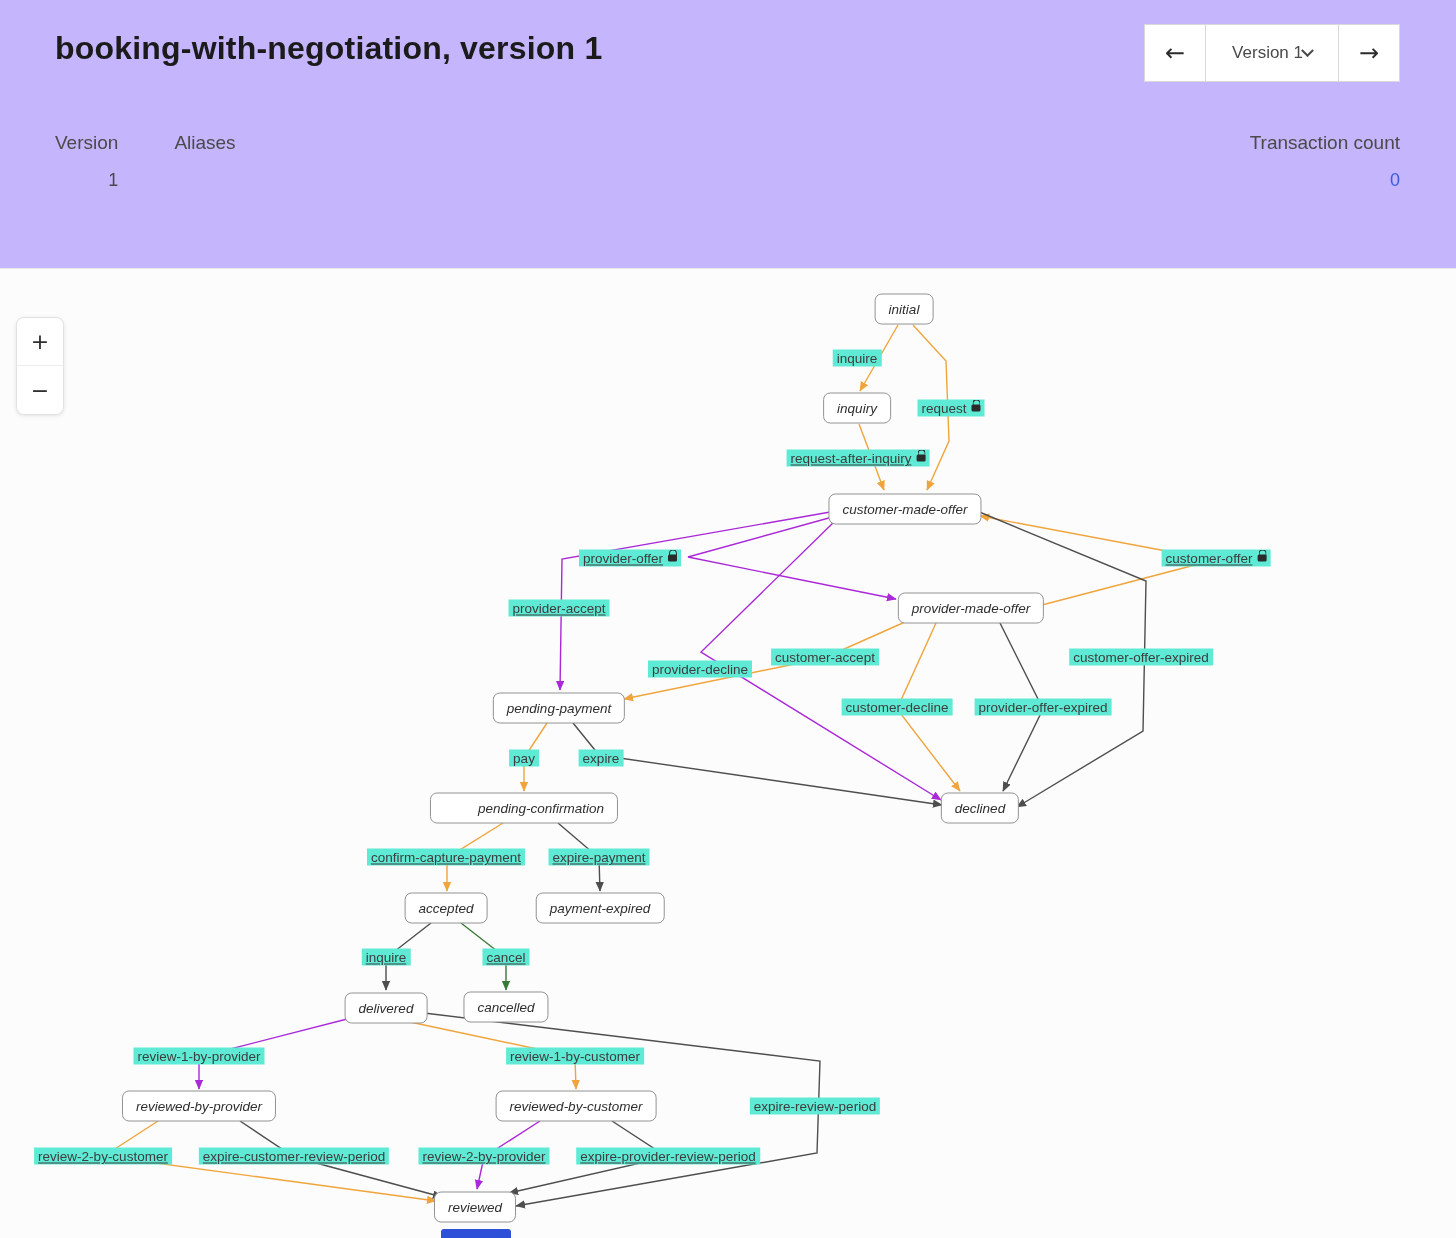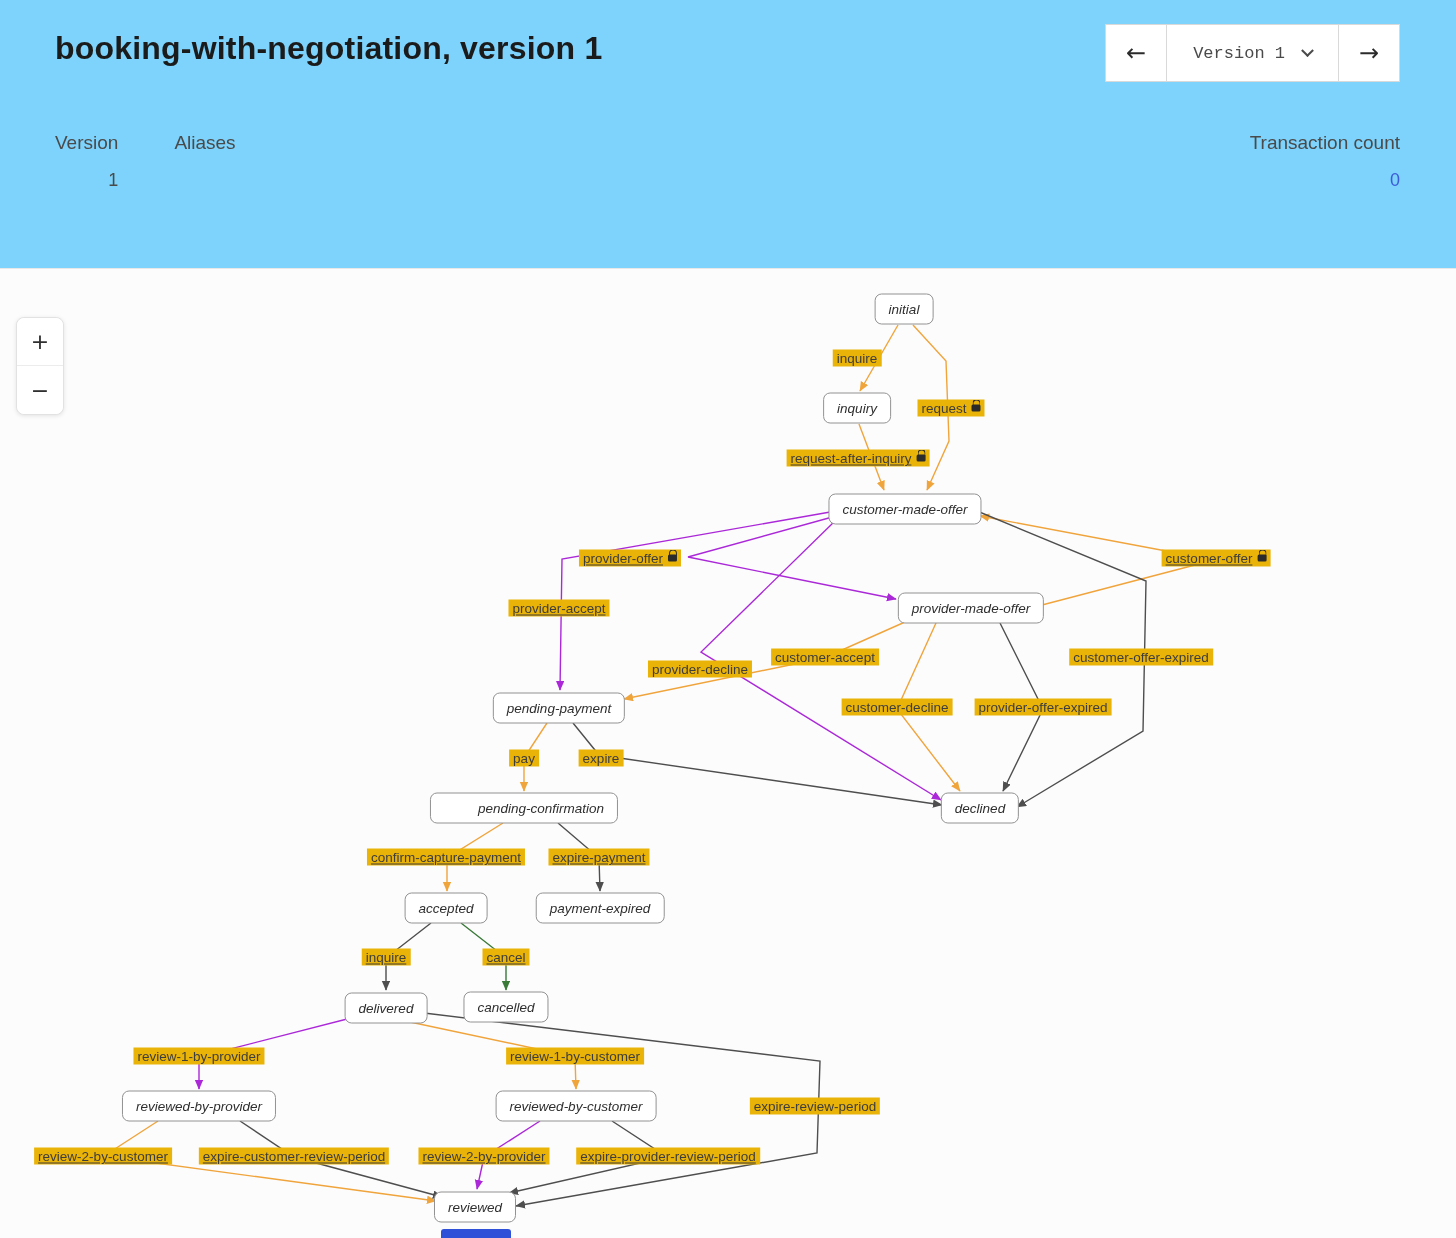--- a/index.html
+++ b/index.html
@@ -2,46 +2,46 @@
 <html><head>
 <meta charset="utf-8">
 <style>
   * { margin:0; padding:0; box-sizing:border-box; }
   body {
     font-family: "Liberation Sans", "DejaVu Sans", sans-serif;
     background:#ffffff; color:#2f2f2f;
     width:1456px; height:1238px; overflow:hidden; position:relative;
   }
   
-  .header { background:#7dd3fc; padding:24px 56px 0 55px; height:268px; }
+  .header { background:#c4b5fd; padding:24px 56px 0 55px; height:268px; }
   .header-top { display:flex; justify-content:space-between; align-items:flex-start; }
   h1 { font-size:32px; font-weight:700; color:#1b1b1b; letter-spacing:.2px; padding-top:6px; }
   .version-nav { display:flex; align-items:stretch; height:58px; border:1px solid #d9d9d9; background:#fff; }
   .vn-btn { width:60px; display:flex; align-items:center; justify-content:center;
             background:#fff; border:none; cursor:pointer; font-size:24px; color:#2b2b2b;
             font-family:"DejaVu Sans", sans-serif; }
-  .vn-select { display:flex; align-items:center; gap:18px; padding:0 26px;
+  .vn-select { display:flex; align-items:center; padding:0 26px;
                border-left:1px solid #d9d9d9; border-right:1px solid #d9d9d9;
-               font-size:17px; color:#4a4a4a; cursor:pointer;font-family:Liberation Mono, monospace; }
+               font-size:17px; color:#4a4a4a; cursor:pointer; }
   .chev { width:9px; height:9px; border-right:2px solid #4a4a4a; border-bottom:2px solid #4a4a4a;
           transform:rotate(45deg) translate(-2px,-2px); }
   .meta-row { display:flex; justify-content:space-between; margin-top:50px;
               font-size:19px; color:#4a4a4a; }
   .meta-left { display:flex; gap:56px; }
   .meta-col { display:flex; flex-direction:column; gap:16px; }
   .meta-value { align-self:flex-end; font-size:18px; }
   .meta-right { text-align:right; }
   .meta-right .meta-value { align-self:flex-end; }
   a.link { color:#3b5bd9; text-decoration:none; cursor:pointer; }
   
   .diagram { position:relative; width:1456px; height:970px; background:#fcfcfc;
              border-top:1px solid #e8e8e8; overflow:hidden; }
   .diagram svg { position:absolute; left:0; top:0; z-index:1; }
   .edge-label { position:absolute; transform:translate(-50%,-50%); z-index:2;
-                background:#eab308; padding:1px 4px; font-size:13.5px; color:#3d3d3d;
+                background:#5eead4; padding:1px 4px; font-size:13.5px; color:#3d3d3d;
                 white-space:nowrap; display:inline-flex; align-items:center; }
   .edge-label.underline { text-decoration:underline; text-underline-offset:2px; cursor:pointer; }
   .lock { display:inline-block; width:9px; height:7px; background:#2b2b2b; border-radius:1.5px;
           margin-left:5px; position:relative; flex:0 0 auto; }
   .lock::before { content:""; position:absolute; top:-5px; left:1px; width:6px; height:6px;
           border:1.5px solid #2b2b2b; border-bottom:none; border-radius:4px 4px 0 0; }
   .state-node { position:absolute; transform:translate(-50%,-50%); z-index:3;
                 background:#fff; border:1px solid #929292; border-radius:7px;
                 padding:7px 13px; font-style:italic; font-size:13.5px; color:#2f2f2f;
                 white-space:nowrap; }

